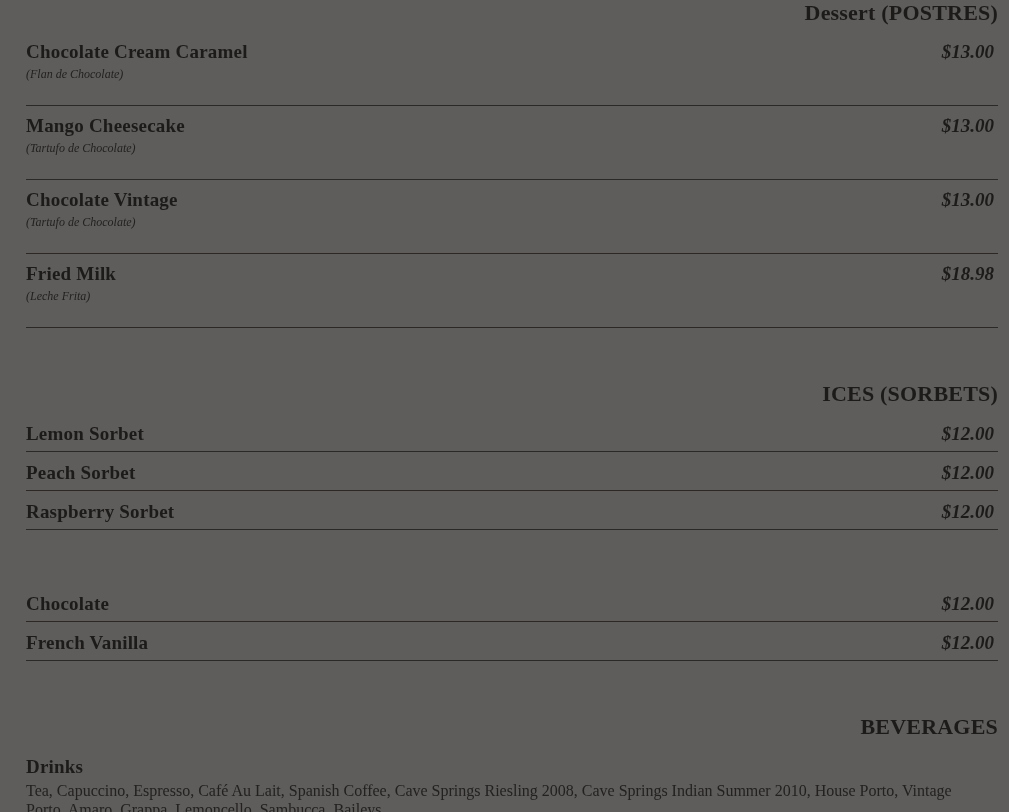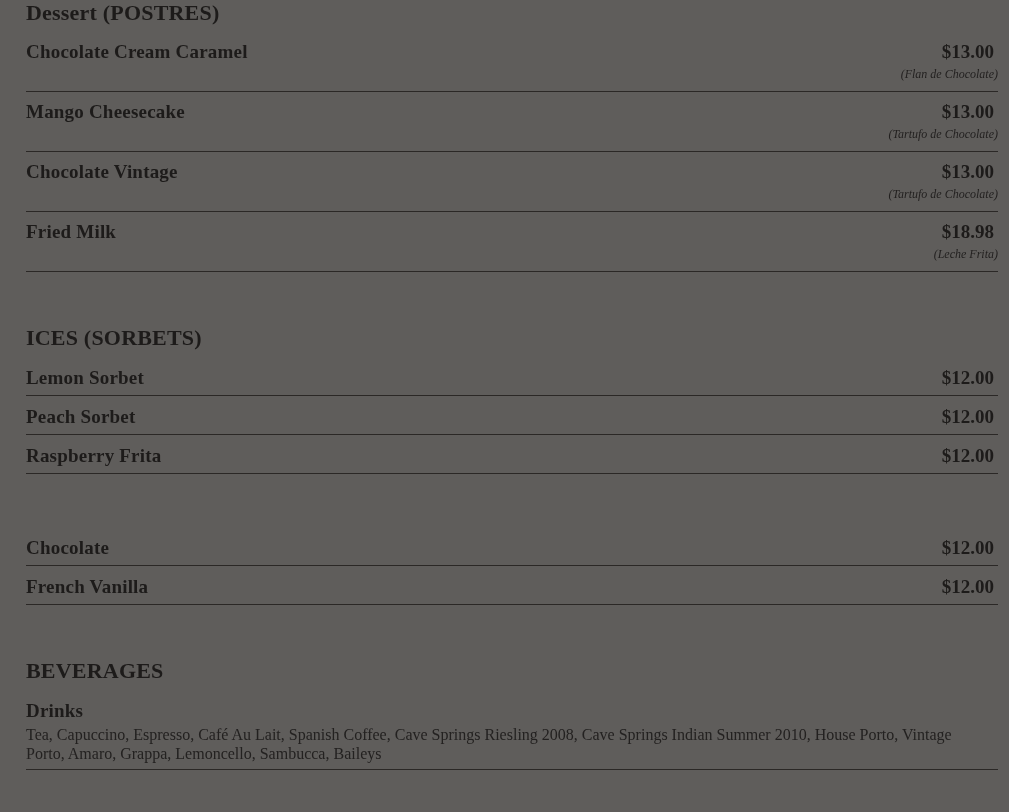--- a/index.html
+++ b/index.html
@@ -11,45 +11,47 @@
     overflow: hidden;
   }
   .menu { padding: 0 11px 0 26px; }
 
   .section-heading {
     font-size: 22px;
     font-weight: bold;
     line-height: 26px;
     margin: 0 0 6px 0;
     letter-spacing: 0.2px;
+    text-align: right;
   }
   .section + .section { margin-top: 53px; }
 
   .item { border-bottom: 1px solid #2b2826; }
-  .item.with-sub { padding: 8px 0 7px 0; text-align: right; }
+  .item.with-sub { padding: 8px 0 21px 0; }
   .item.row-only { padding: 9px 0 5px 0; }
   .item.drinks { padding: 9px 0 6px 0; }
 
   .row {
     display: flex;
     justify-content: space-between;
     align-items: baseline;
   }
   .item-name {
     font-size: 19px;
     font-weight: bold;
     line-height: 24px;
     letter-spacing: 0.2px;
   }
   .item-price {
     font-size: 19px;
     font-weight: bold;
     line-height: 24px;
     padding-right: 4px;
     white-space: nowrap;
+    font-style: italic;
   }
   .item-subtitle {
     font-size: 12px;
     font-style: italic;
     line-height: 19px;
     margin-top: 1px;
     color: #232120;
   }
   .drinks-desc {
     font-size: 16px;
@@ -112,21 +114,21 @@
 
     <div class="item row-only">
       <div class="row">
         <span class="item-name">Peach Sorbet</span>
         <span class="item-price">$12.00</span>
       </div>
     </div>
 
     <div class="item row-only">
       <div class="row">
-        <span class="item-name">Raspberry Frita</span>
+        <span class="item-name">Raspberry Sorbet</span>
         <span class="item-price">$12.00</span>
       </div>
     </div>
   </div>
 
   <div class="section">
 
     <div class="item row-only">
       <div class="row">
         <span class="item-name">Chocolate</span>

